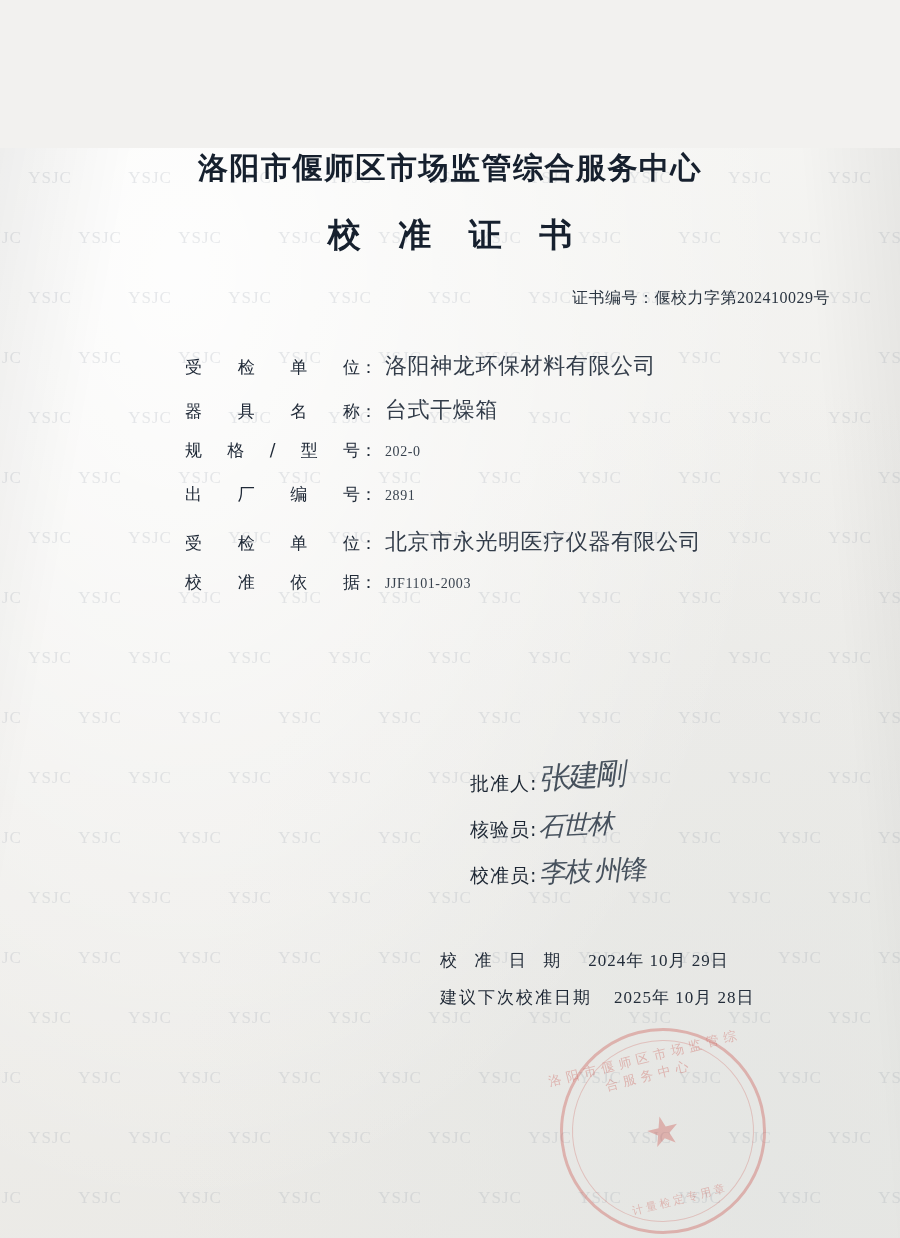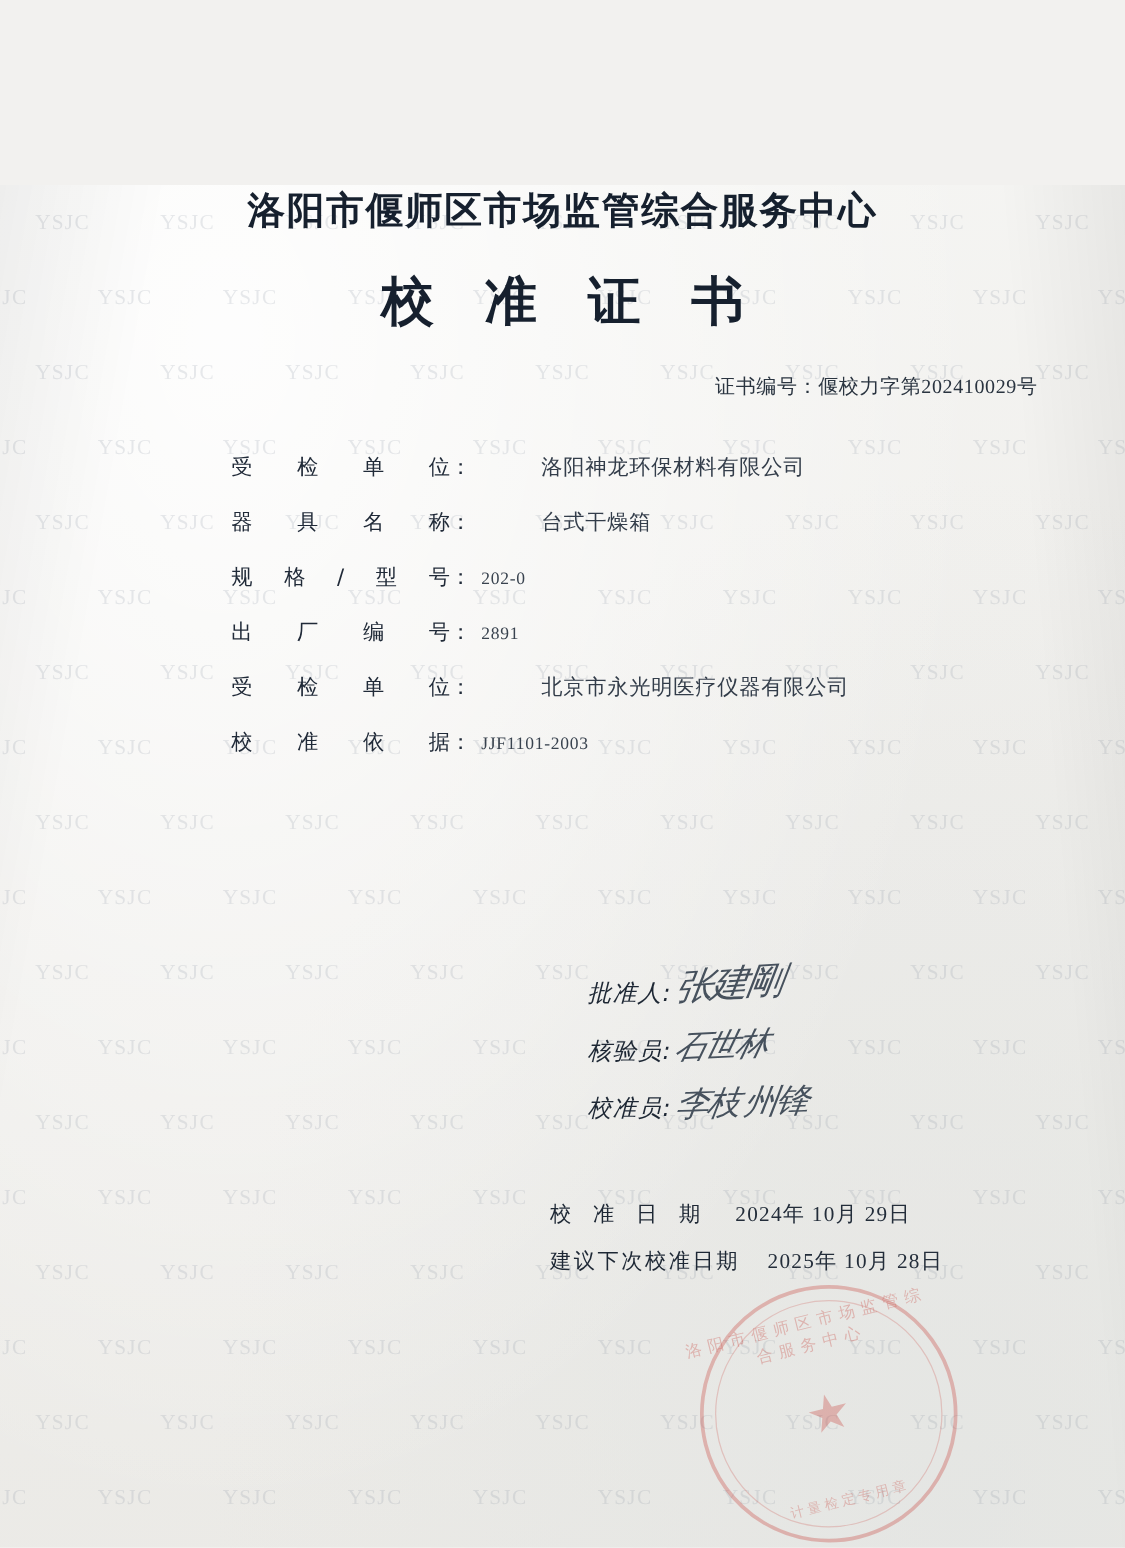--- a/index.html
+++ b/index.html
@@ -76,21 +76,21 @@
     font-weight: bold;
     font-size: 30px;
     letter-spacing: 1.5px;
     color: #16202e;
   }
   .doc-title {
     margin-top: 24px;
     text-align: center;
     font-family: "DejaVu Sans", sans-serif;
     font-weight: bold;
-    font-size: 42px;
+    font-size: 33px;
     letter-spacing: 13px;
     text-indent: 13px;
     color: #16202e;
   }
   .cert-no {
     margin-top: 30px;
     text-align: right;
     font-family: Liberation Serif, serif;
     font-size: 16px;
     letter-spacing: 0.5px;
@@ -131,30 +131,28 @@
   }
   .field-value {
     font-family: "Liberation Serif", serif;
     font-size: 14px;
     color: #39434f;
     letter-spacing: 0.6px;
     padding-left: 8px;
   }
   .field-value.cn {
     font-family: "DejaVu Sans", sans-serif;
-    font-size: 17px;
+    font-size: 22px;
     color: #333d4a;
-    margin-left: 48px;
   }
 
   
   .sign-block {
     margin-top: 150px;
     padding-left: 400px;
-    font-style: italic;
   }
   .sign-row {
     position: relative;
     height: 46px;
     display: flex;
     align-items: flex-end;
   }
   .sign-label {
     font-family: "DejaVu Sans", sans-serif;
     font-size: 19px;

